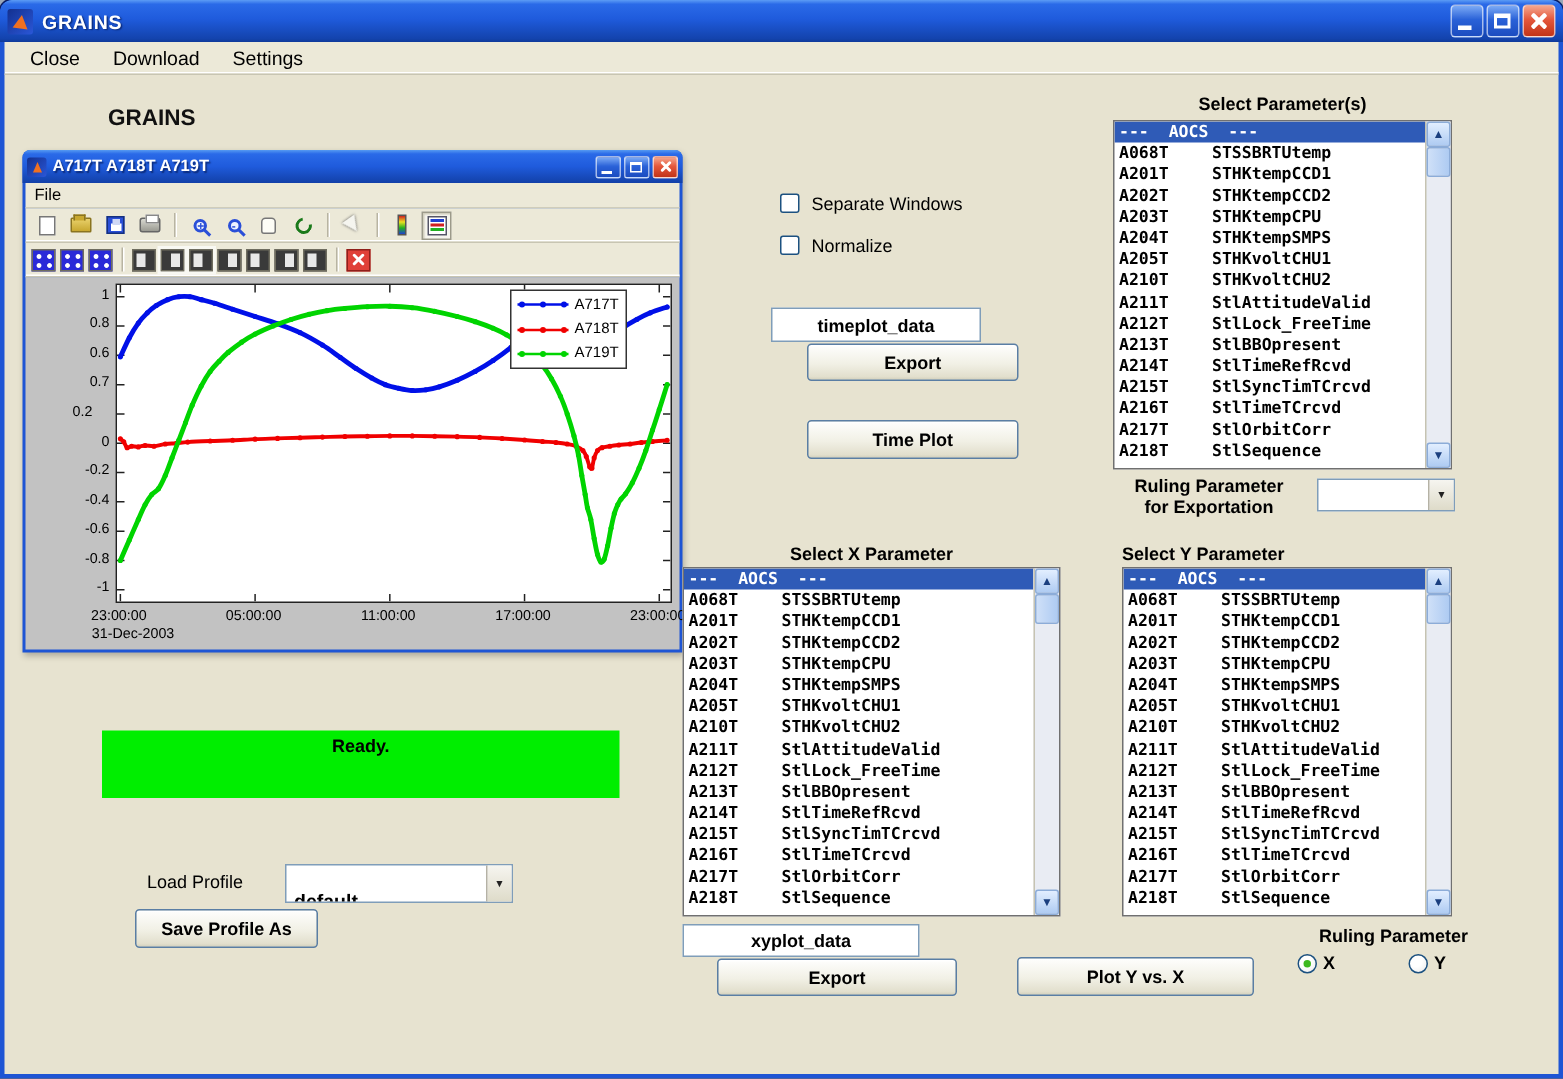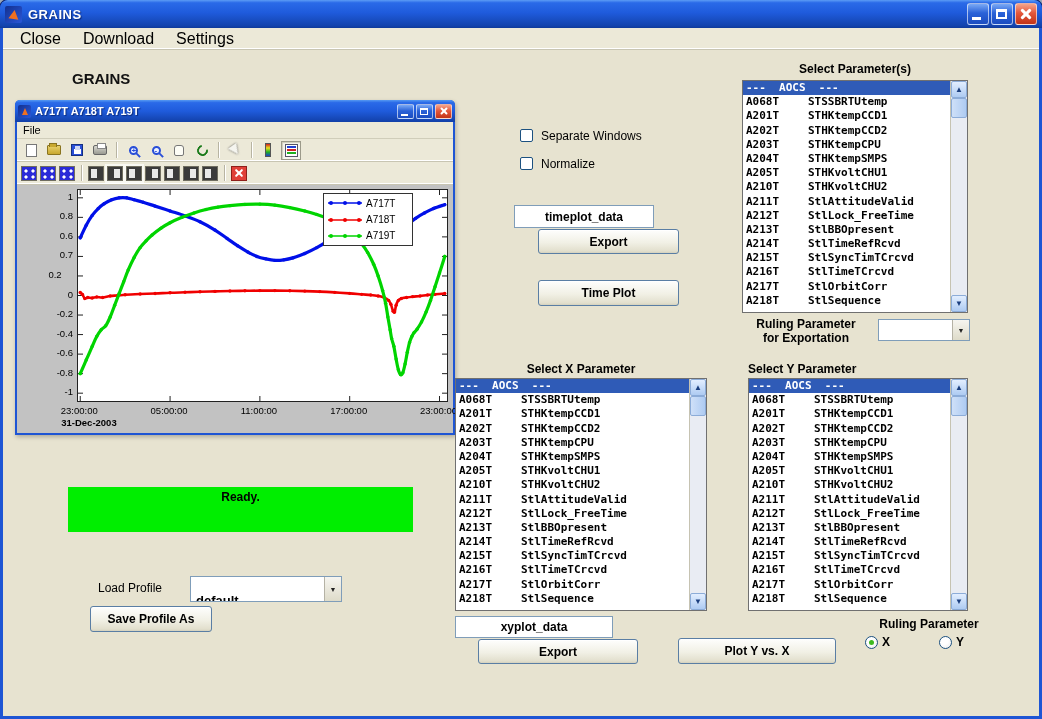--- a/index.html
+++ b/index.html
@@ -25,21 +25,21 @@
   .glyph-min{position:absolute;left:4px;bottom:4px;width:9px;height:3px;background:#fff;}
   .glyph-max{position:absolute;left:4px;top:5px;width:11px;height:10px;border:2px solid #fff;border-top-width:3px;}
   .xcross{position:absolute;inset:0;}
   .xcross::before,.xcross::after{content:"";position:absolute;left:50%;top:50%;width:13px;height:3px;background:#fff;border-radius:1px;}
   .xcross::before{transform:translate(-50%,-50%) rotate(45deg);}
   .xcross::after{transform:translate(-50%,-50%) rotate(-45deg);}
 
   .menubar{position:absolute;top:28px;left:3px;right:3px;height:22px;background:#ECE9D8;
            display:flex;align-items:center;gap:4px;padding-left:8px;
            border-bottom:1px solid #c8c5b2;box-shadow:inset 0 -1px 0 #fff;}
-  .menubar .mitem{font-size:16px;color:#000;padding:2px 9px;cursor:default;}
+  .menubar .mitem{font-size:13px;color:#000;padding:2px 9px;cursor:default;}
 
   .client{position:absolute;top:50px;left:3px;right:3px;bottom:3px;background:#E7E3D0;}
 
   .heading{font-size:15px;font-weight:bold;color:#111;}
 
   
   .figwin{position:absolute;left:12px;top:50px;width:440px;height:335px;background:#1E55D4;
           border-radius:5px 5px 0 0;box-shadow:1px 2px 4px rgba(0,0,0,.25);}
   .fig-titlebar{position:absolute;top:0;left:0;right:0;height:22px;border-radius:5px 5px 0 0;
             background:linear-gradient(180deg,#569af2 0%,#2a6ae8 12%,#1f5bdc 50%,#1240a8 100%);
@@ -455,23 +455,23 @@
             <div class="ticklabel" style="left: 20px; top: 123.037px; width: 36px; text-align: right;">-0.2</div>
             <div class="ticklabel" style="left: 20px; top: 142.574px; width: 36px; text-align: right;">-0.4</div>
             <div class="ticklabel" style="left: 20px; top: 162.111px; width: 36px; text-align: right;">-0.6</div>
             <div class="ticklabel" style="left: 20px; top: 181.648px; width: 36px; text-align: right;">-0.8</div>
             <div class="ticklabel" style="left: 20px; top: 201.185px; width: 36px; text-align: right;">-1</div>
             <div class="ticklabel" style="left: 27.2454px; top: 220px; width: 70px; text-align: center;">23:00:00</div>
             <div class="ticklabel" style="left: 117.063px; top: 220px; width: 70px; text-align: center;">05:00:00</div>
             <div class="ticklabel" style="left: 206.88px; top: 220px; width: 70px; text-align: center;">11:00:00</div>
             <div class="ticklabel" style="left: 296.698px; top: 220px; width: 70px; text-align: center;">17:00:00</div>
             <div class="ticklabel" style="left: 386.515px; top: 220px; width: 70px; text-align: center;">23:00:00</div>
-            <div class="ticklabel" style="left: 44.2454px; top: 232px; width: 90px; text-align: left; font-weight: bold;">31-Dec-2003</div>
+            <div class="ticklabel" style="left: 44.2454px; top: 232px; width: 90px; text-align: left;">31-Dec-2003</div>
           </div>
-        <div class="legendbox" id="plot-legend" style="left:306px;top:8px;width:90px;height:53px;">
+        <div class="legendbox" id="plot-legend" style="left:323px;top:8px;width:78px;height:53px;">
             <div class="legrow">
               <svg width="36" height="10">
                 <line x1="1" y1="5" x2="35" y2="5" stroke="#0010E8" stroke-width="1.6"></line>
                 <circle cx="4" cy="5" r="2" fill="#0010E8"></circle>
                 <circle cx="18" cy="5" r="2" fill="#0010E8"></circle>
                 <circle cx="32" cy="5" r="2" fill="#0010E8"></circle>
               </svg>
               <span class="lname">A717T</span>
             </div>
             <div class="legrow">

